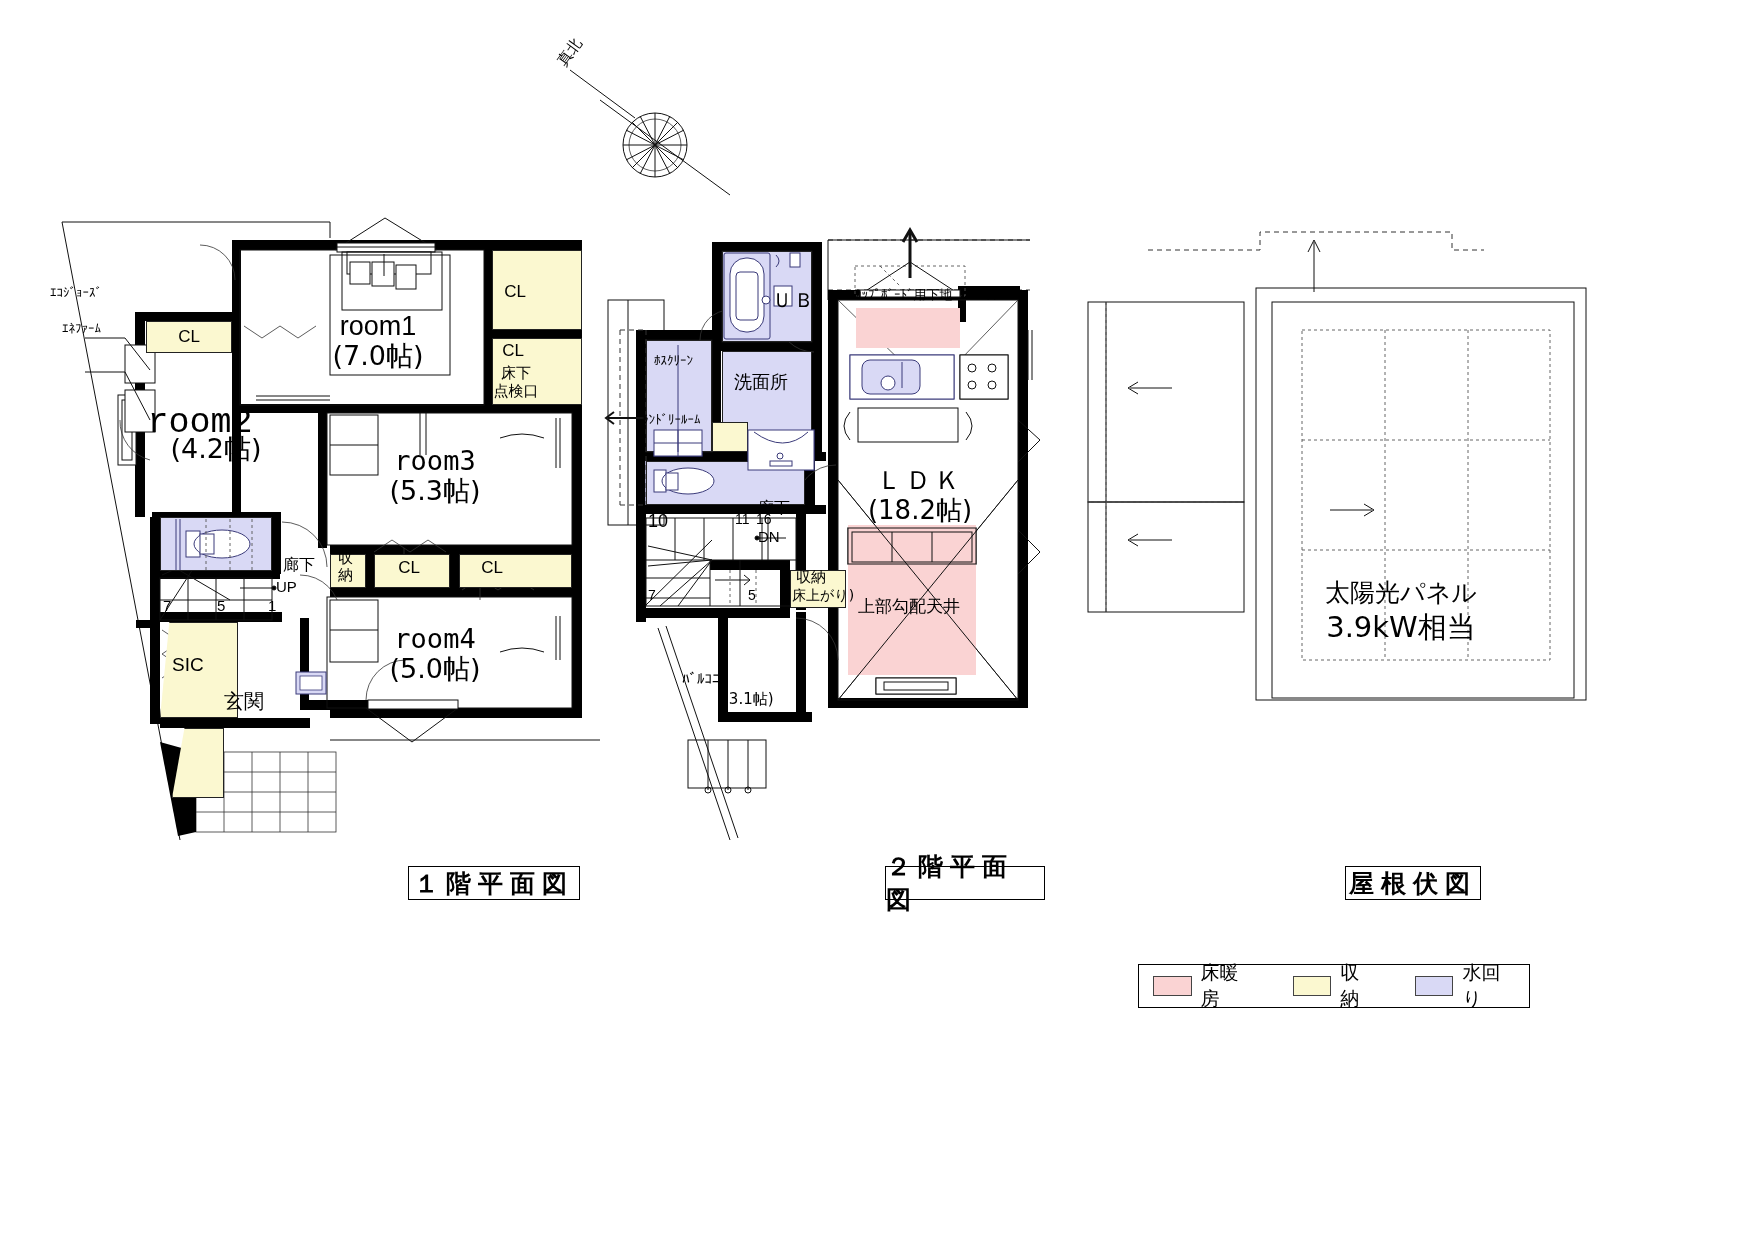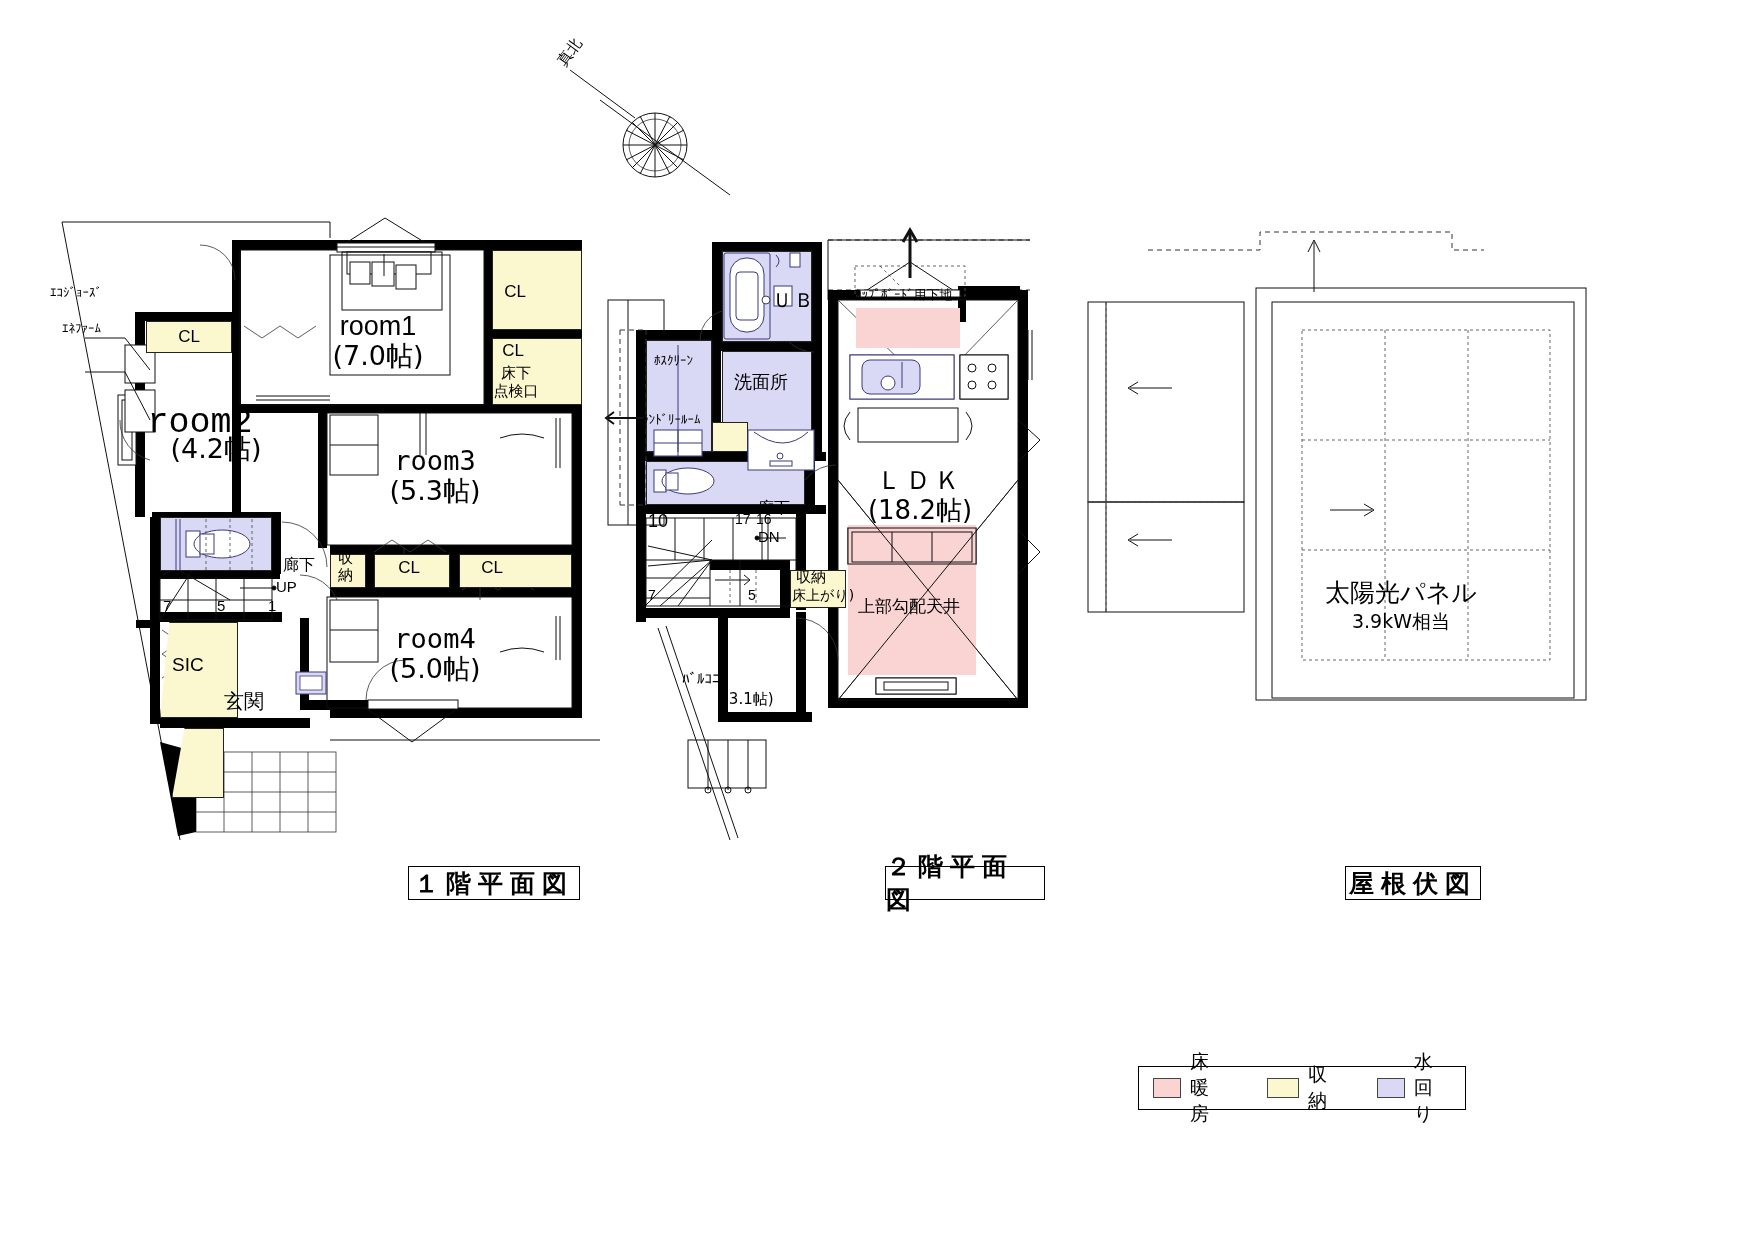--- a/index.html
+++ b/index.html
@@ -614,21 +614,21 @@
     <div class="lbl jp" style="left:158px;top:500px;font-size:16px;">廊下</div>
     <div class="lbl jp" style="left:196px;top:570px;font-size:15px;">収納</div>
     <div class="lbl jp" style="left:192px;top:588px;font-size:14px;">床上がり)</div>
     <div class="lbl jp" style="left:258px;top:598px;font-size:17px;">上部勾配天井</div>
 
     <div class="lbl jp" style="left:82px;top:672px;font-size:15px;">ﾊﾞﾙｺﾆｰ</div>
     <div class="lbl jp" style="left:82px;top:692px;font-size:15px;padding-left:41px;">(3.1帖)</div>
 
     <div class="lbl" style="left:158px;top:529px;font-size:15px;">DN</div>
     <div class="lbl" style="left:48px;top:512px;font-size:18px;">10</div>
-    <div class="lbl" style="left:135px;top:512px;font-size:14px;">17</div>
+    <div class="lbl" style="left:135px;top:512px;font-size:14px;">11</div>
     <div class="lbl" style="left:156px;top:512px;font-size:14px;">16</div>
     <div class="lbl" style="left:48px;top:588px;font-size:14px;">7</div>
     <div class="lbl" style="left:148px;top:588px;font-size:14px;">5</div>
   </div>
 
   <div class="abs" style="left:1060px;top:0px;width:560px;height:900px;">
     <svg width="560" height="900" viewBox="0 0 560 900">
       <g class="dash">
         <polyline points="88,250 200,250 200,232 392,232 392,250 424,250"></polyline>
       </g>
@@ -662,34 +662,34 @@
         <polyline points="78,382 68,388 78,394" fill="none"></polyline>
         <line x1="70" y1="540" x2="112" y2="540"></line>
         <polyline points="78,534 68,540 78,546" fill="none"></polyline>
         <line x1="270" y1="510" x2="312" y2="510"></line>
         <polyline points="304,504 314,510 304,516" fill="none"></polyline>
         <line x1="254" y1="242" x2="254" y2="292"></line>
         <polyline points="248,252 254,240 260,252" fill="none"></polyline>
       </g>
     </svg>
     <div class="lbl ctr jp" style="left:341px;top:580px;font-size:25px;">太陽光パネル</div>
-    <div class="lbl ctr jp" style="left:341px;top:612px;font-size:19px;">3.9kW相当</div>
+    <div class="lbl ctr jp" style="left:341px;top:612px;font-size:29px;">3.9kW相当</div>
   </div>
 
   <div class="titlebox jp" style="left:408px;top:866px;width:172px;height:34px;">
     <span>１階平面図</span>
   </div>
   <div class="titlebox jp" style="left:885px;top:866px;width:160px;height:34px;">
     <span>２階平面図</span>
   </div>
   <div class="titlebox jp" style="left:1345px;top:866px;width:136px;height:34px;">
     <span>屋根伏図</span>
   </div>
 
-  <div class="legendbox" style="left:1138px;top:1066px;width:328px;height:44px;">
+  <div class="legendbox" style="left:1138px;top:964px;width:392px;height:44px;">
     <div class="legend-item">
       <span class="swatch" style="background:#fad3d3;"></span>
       <span class="legend-text jp">床暖房</span>
     </div>
     <div class="legend-item">
       <span class="swatch" style="background:#fbf8d0;"></span>
       <span class="legend-text jp">収納</span>
     </div>
     <div class="legend-item">
       <span class="swatch" style="background:#d9d9f5;"></span>

